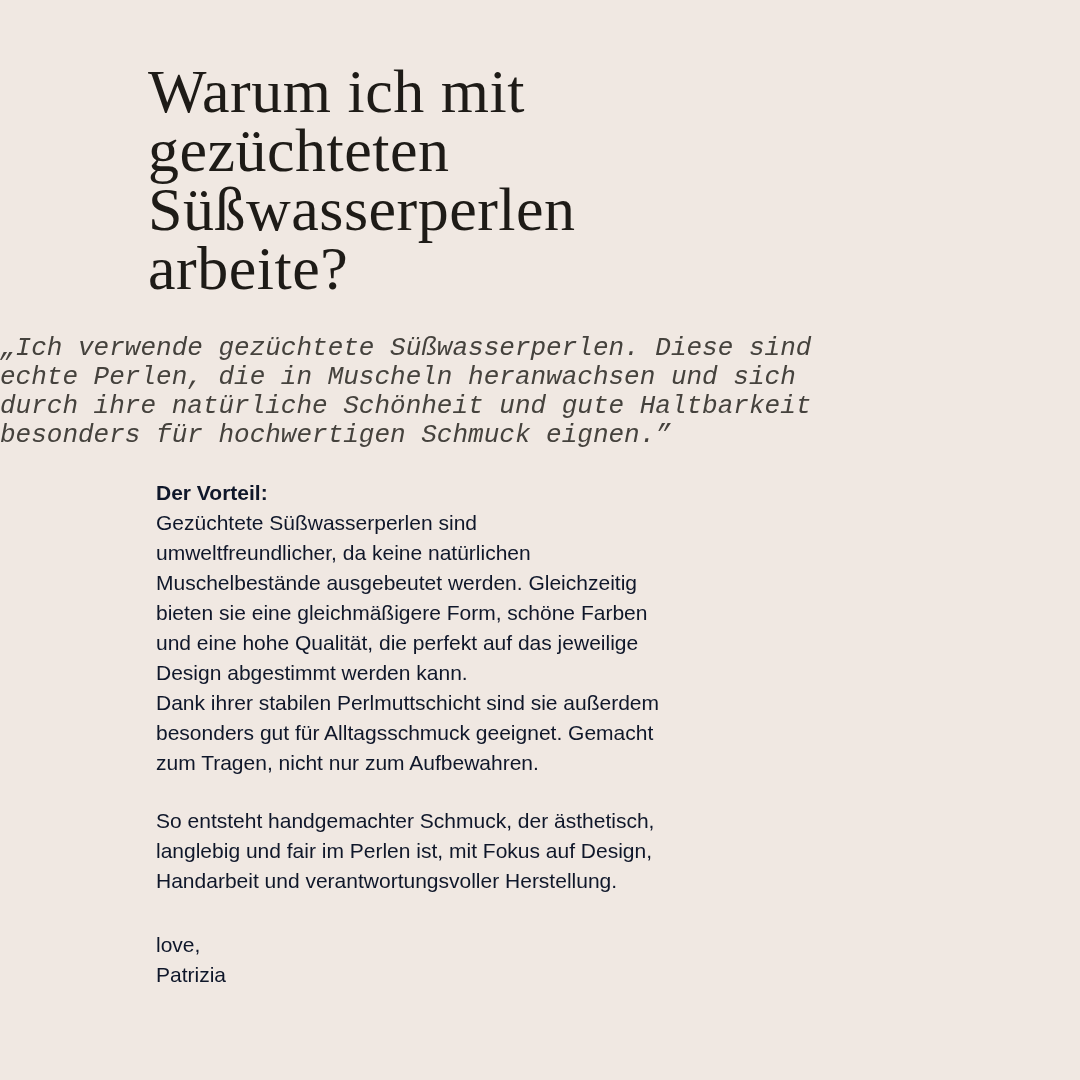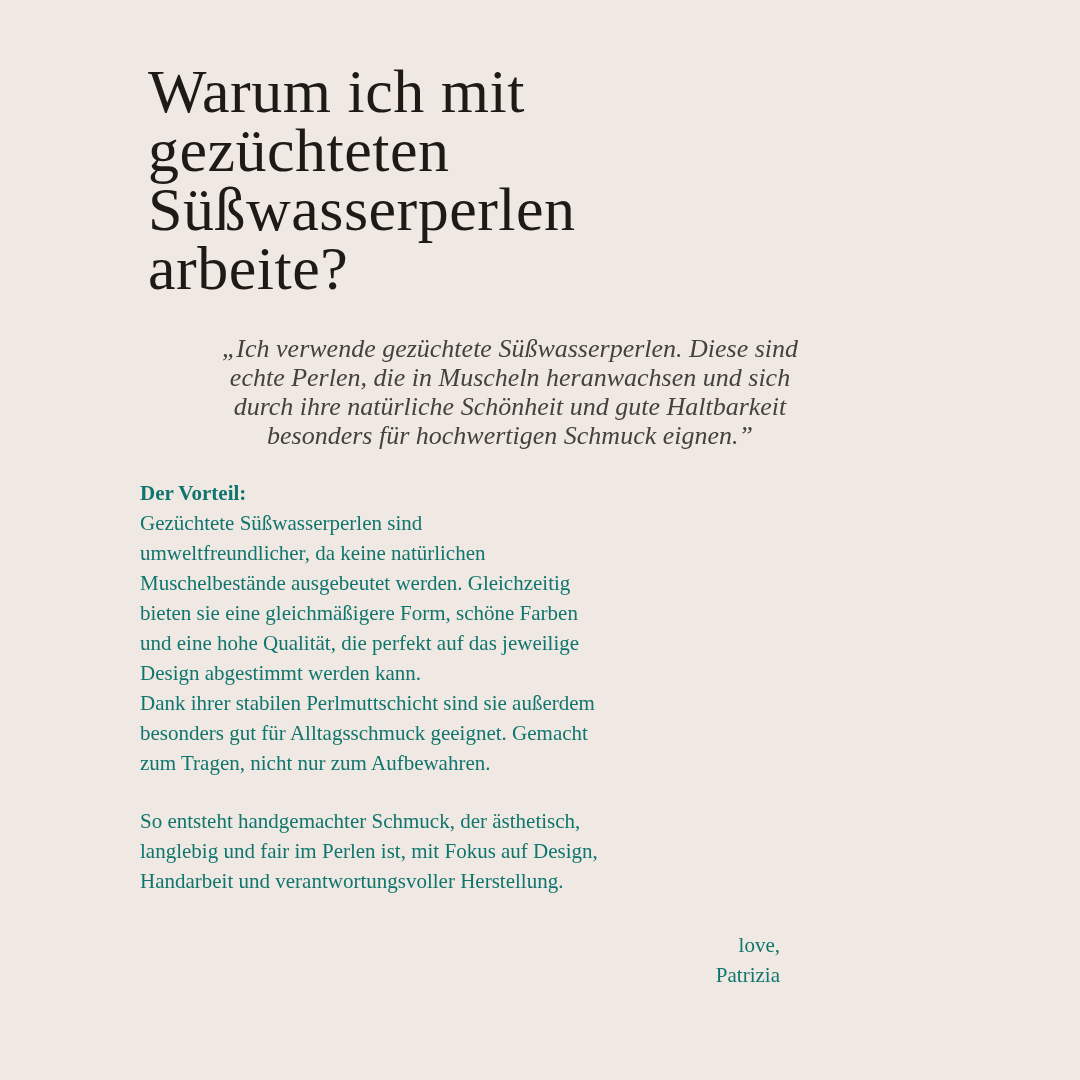--- a/index.html
+++ b/index.html
@@ -28,52 +28,51 @@
     letter-spacing: 0.5px;
     color: #1E1B17;
     white-space: pre-line;
   }
   .quote {
     position: absolute;
     left: 0;
     top: 334px;
     width: 1020px;
     margin: 0;
-    text-align: center;
-    font-family: Liberation Serif, serif;
+    text-align: left;
+    font-family: Liberation Mono, monospace;
     font-style: italic;
     font-weight: 400;
     font-size: 26px;
     line-height: 29px;
     color: #45423D;
     white-space: pre-line;
   }
   .body-block {
     position: absolute;
-    left: 140px;
+    left: 156px;
     top: 478px;
     width: 640px;
-    font-family: Liberation Serif, serif;
+    font-family: Liberation Sans, sans-serif;
     font-size: 21px;
     line-height: 30px;
-    color: #0f766e;
+    color: #0f172a;
   }
   .body-block p {
     margin: 0;
     white-space: pre-line;
   }
   .body-label {
     font-weight: 700;
   }
   .para-2 {
     margin-top: 28px !important;
   }
   .signature {
     margin-top: 34px !important;
-    text-align: right;
   }
 </style>
 </head>
 <body>
 
 <div class="canvas">
 
   <h1 class="heading">Warum ich mit
 gezüchteten
 Süßwasserperlen

